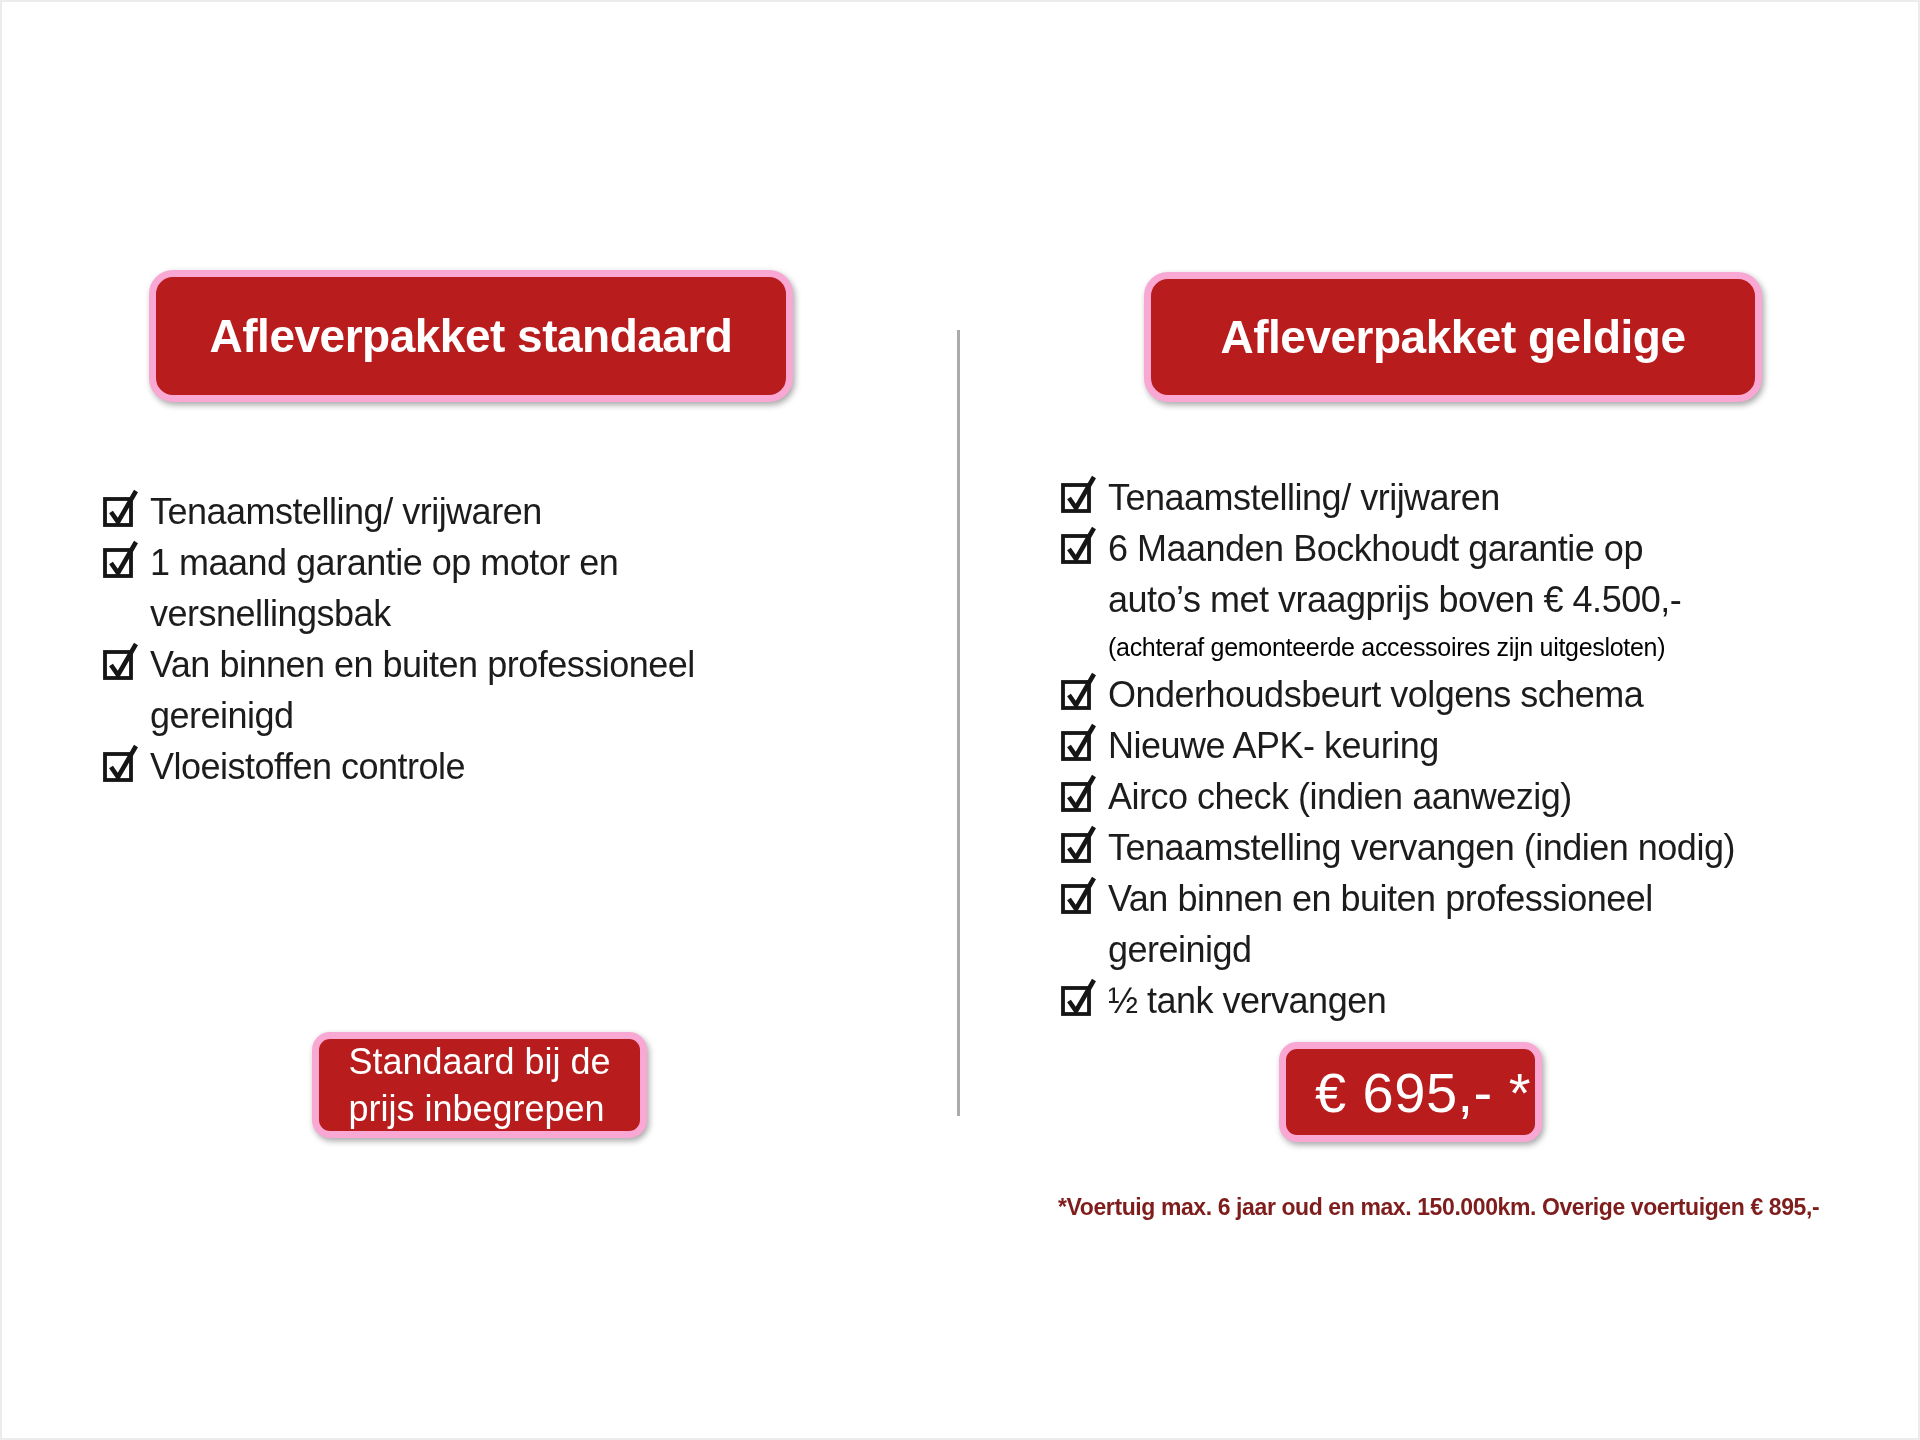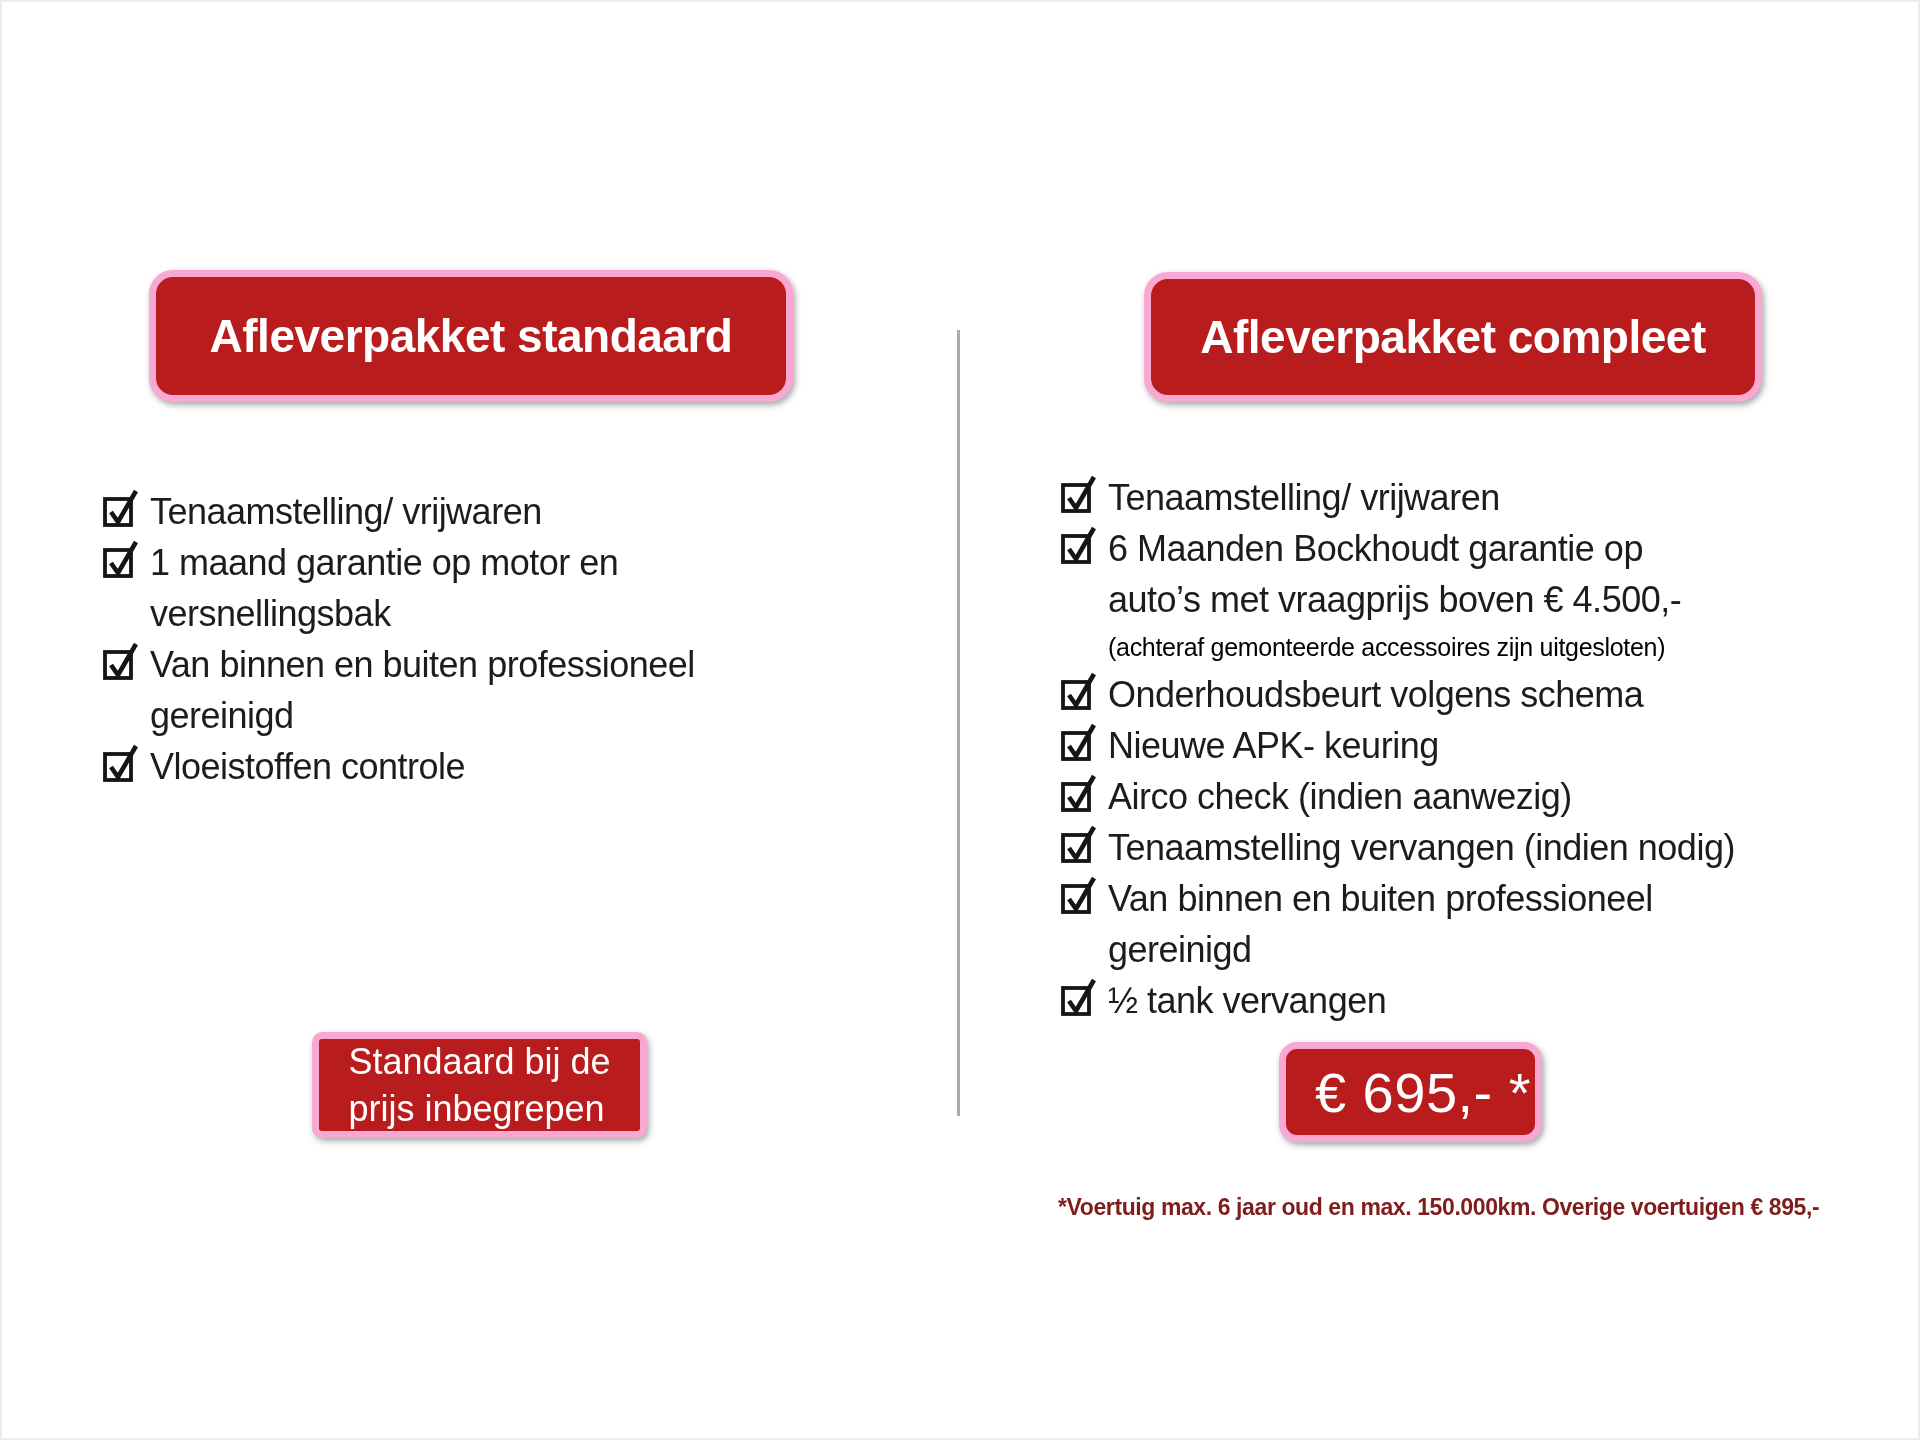--- a/index.html
+++ b/index.html
@@ -11,21 +11,21 @@
   
   .red-box{
     position:absolute;display:flex;align-items:center;justify-content:center;
     background:#b91c1c;border:7px solid #f9a8d4;border-radius:24px;
     box-shadow:2px 3px 6px rgba(0,0,0,0.35);
     color:#ffffff;box-sizing:border-box;
   }
   .title-box{font-size:46px;font-weight:700;letter-spacing:-0.5px;}
   .title-left {left:147px;top:268px;width:644px;height:132px;}
   .title-right{left:1142px;top:270px;width:618px;height:130px;}
-  .badge-box{left:310px;top:1030px;width:335px;height:106px;border-radius:10px;
+  .badge-box{left:310px;top:1030px;width:335px;height:106px;border-radius:18px;
              font-size:36px;font-weight:400;line-height:47px;}
   .price-box{left:1277px;top:1040px;width:263px;height:100px;border-radius:18px;
              font-size:56px;font-weight:400;letter-spacing:0.5px;padding-left:25px;}
   
   .divider{position:absolute;left:955px;top:328px;width:3px;height:786px;background:#ababab;}
   
   .checklist{position:absolute;list-style:none;margin:0;padding:0;}
   .checklist-left {left:100px;top:484px;width:720px;}
   .checklist-right{left:1058px;top:470px;width:790px;}
   .check-row{display:flex;align-items:flex-start;}
@@ -92,21 +92,21 @@
   <div class="red-box badge-box">
     <span>
       <span>Standaard bij de</span><br>
       <span>prijs inbegrepen</span>
     </span>
   </div>
 
   <div class="divider"></div>
 
   <div class="red-box title-box title-right">
-    <span>Afleverpakket compleet</span>
+    <span>Afleverpakket geldige</span>
   </div>
 
   <ul class="checklist checklist-right">
   <li class="check-row">
     <span class="check-icon">
       <svg viewBox="0 0 36 42" xmlns="http://www.w3.org/2000/svg">
         <rect x="3" y="11" width="26" height="26" fill="none" stroke="#151515" stroke-width="3.8"></rect>
         <path d="M9 24 L16 34 L34 3" fill="none" stroke="#151515" stroke-width="4.6"></path>
       </svg>
     </span>

